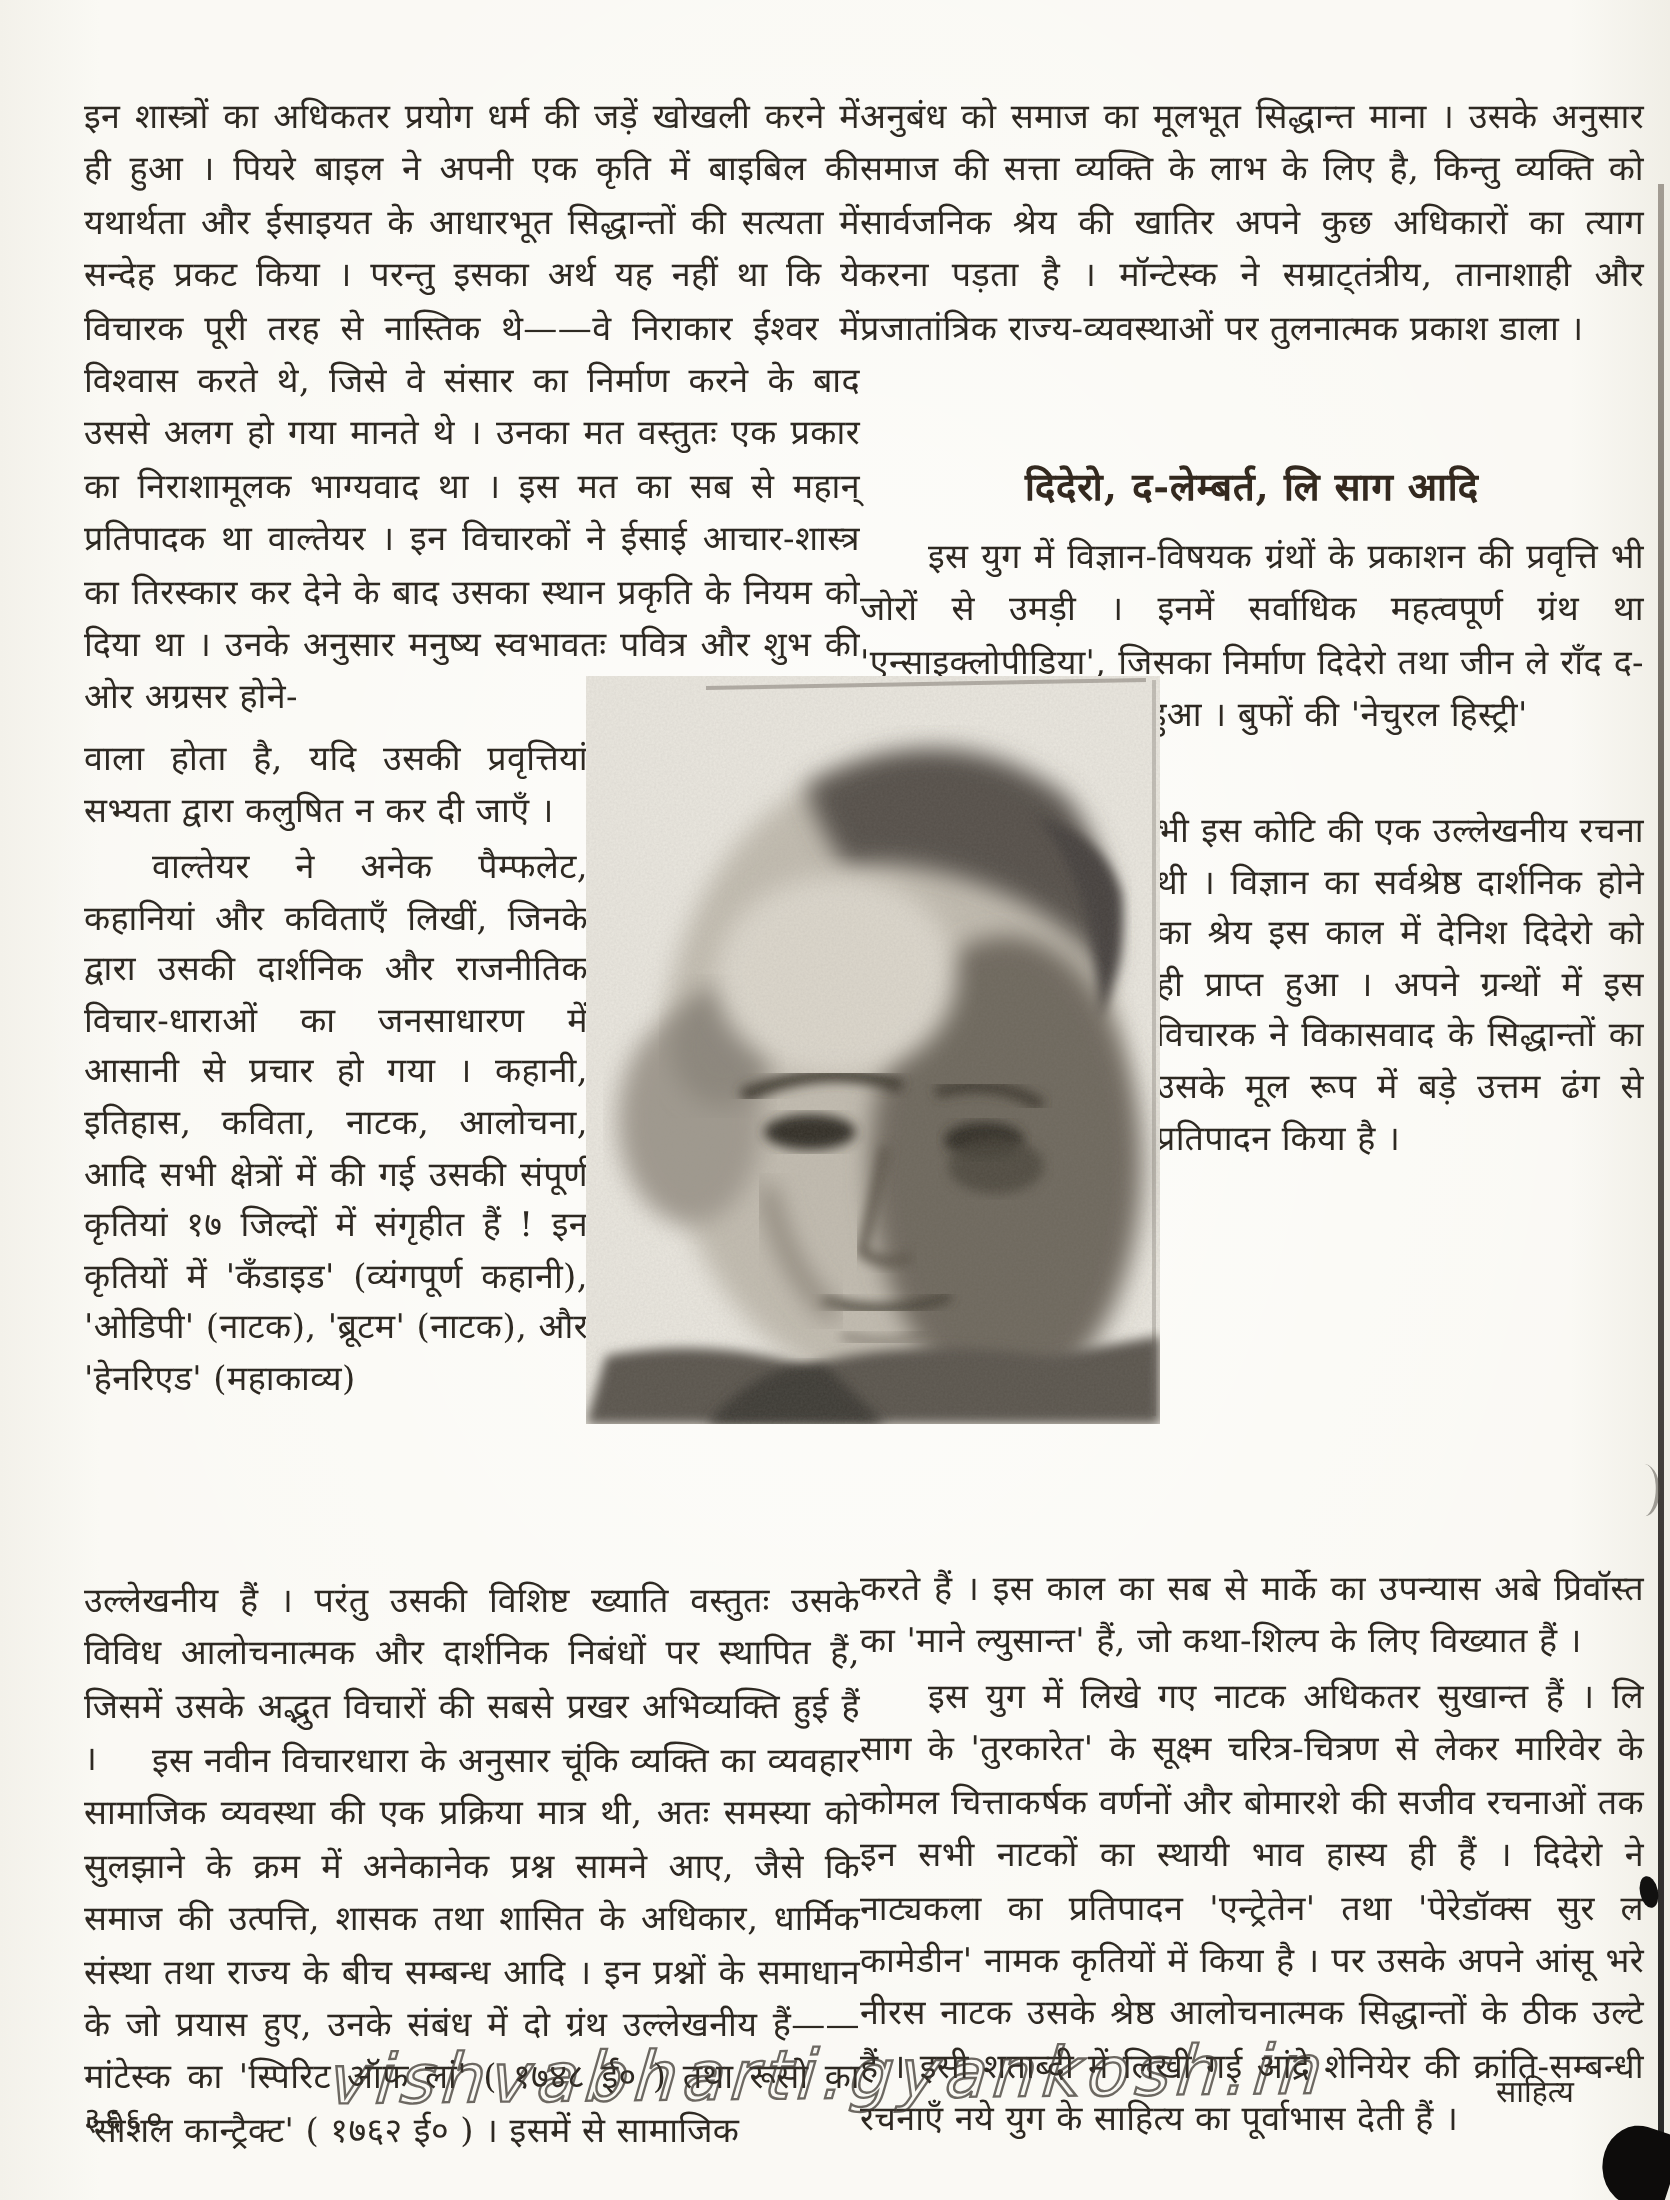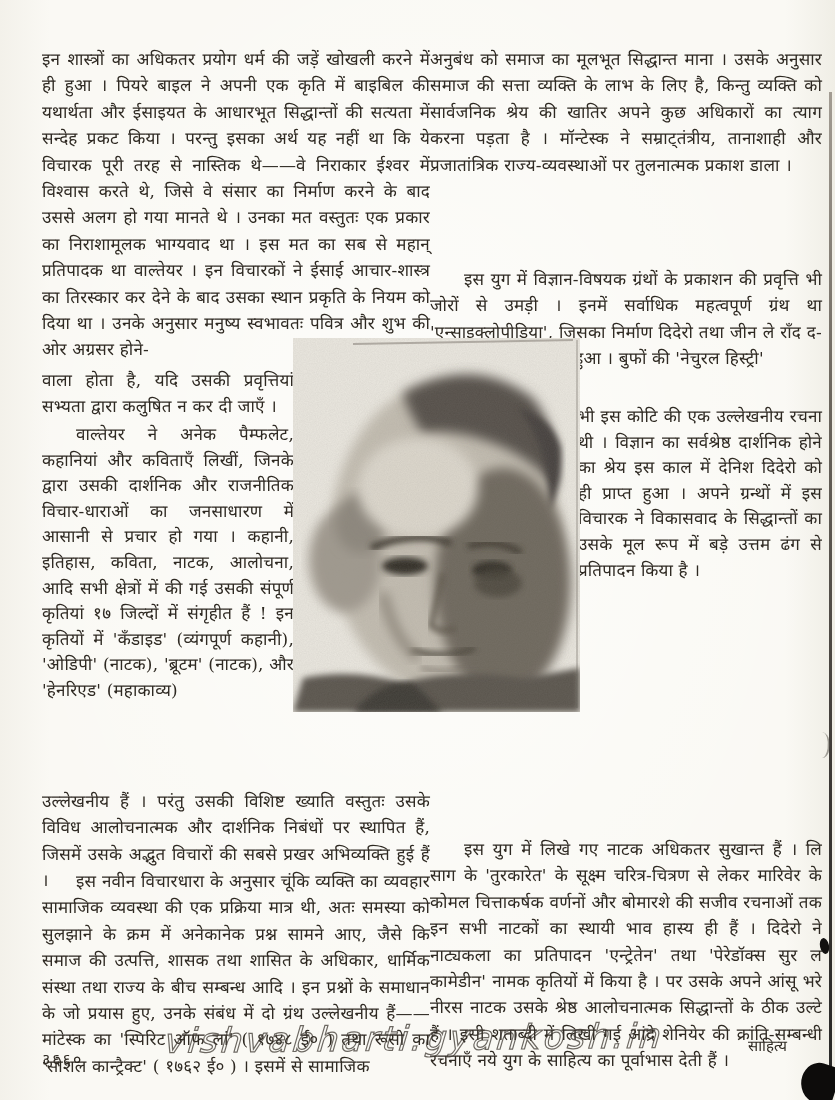--- a/index.html
+++ b/index.html
@@ -113,26 +113,28 @@
   <div class="para narrow" style="left:42px;top:368px;width:252px;">वाला होता है, यदि उसकी प्रवृत्तियां सभ्यता द्वारा कलुषित न कर दी जाएँ ।</div>
 
   <div class="para narrow indent" style="left:42px;top:422px;width:252px;">वाल्तेयर ने अनेक पैम्फलेट, कहानियां और कविताएँ लिखीं, जिनके द्वारा उसकी दार्शनिक और राजनीतिक विचार-धाराओं का जनसाधारण में आसानी से प्रचार हो गया । कहानी, इतिहास, कविता, नाटक, आलोचना, आदि सभी क्षेत्रों में की गई उसकी संपूर्ण कृतियां १७ जिल्दों में संगृहीत हैं ! इन कृतियों में 'कँडाइड' (व्यंगपूर्ण कहानी), 'ओडिपी' (नाटक), 'ब्रूटम' (नाटक), और 'हेनरिएड' (महाकाव्य)</div>
 
   <div class="para" style="left:42px;top:788px;width:388px;">उल्लेखनीय हैं । परंतु उसकी विशिष्ट ख्याति वस्तुतः उसके विविध आलोचनात्मक और दार्शनिक निबंधों पर स्थापित हैं, जिसमें उसके अद्भुत विचारों की सबसे प्रखर अभिव्यक्ति हुई हैं ।</div>
 
   <div class="para indent" style="left:42px;top:868px;width:388px;">इस नवीन विचारधारा के अनुसार चूंकि व्यक्ति का व्यवहार सामाजिक व्यवस्था की एक प्रक्रिया मात्र थी, अतः समस्या को सुलझाने के क्रम में अनेकानेक प्रश्न सामने आए, जैसे कि समाज की उत्पत्ति, शासक तथा शासित के अधिकार, धार्मिक संस्था तथा राज्य के बीच सम्बन्ध आदि । इन प्रश्नों के समाधान के जो प्रयास हुए, उनके संबंध में दो ग्रंथ उल्लेखनीय हैं——मांटेस्क का 'स्पिरिट ऑफ लां' ( १७४८ ई० ) तथा रूसो का 'सोशल कान्ट्रैक्ट' ( १७६२ ई० ) । इसमें से सामाजिक</div>
 
   <div class="para" style="left:430px;top:46px;width:392px;">अनुबंध को समाज का मूलभूत सिद्धान्त माना । उसके अनुसार समाज की सत्ता व्यक्ति के लाभ के लिए है, किन्तु व्यक्ति को सार्वजनिक श्रेय की खातिर अपने कुछ  अधिकारों का त्याग करना पड़ता है । मॉन्टेस्क ने सम्राट्तंत्रीय, तानाशाही और प्रजातांत्रिक राज्य-व्यवस्थाओं पर तुलनात्मक प्रकाश डाला ।</div>
 
+  <div class="heading" style="left:430px;top:230px;width:392px;">दिदेरो, द-लेम्बर्त, लि साग आदि</div>
 
   <div class="para indent" style="left:430px;top:266px;width:392px;">इस युग में विज्ञान-विषयक ग्रंथों के प्रकाशन  की प्रवृत्ति भी जोरों  से उमड़ी ।  इनमें  सर्वाधिक  महत्वपूर्ण  ग्रंथ  था 'एन्साइक्लोपीडिया', जिसका निर्माण दिदेरो तथा जीन ले रॉंद द-लेम्बर्त की अध्यक्षता में हुआ । बुफों की 'नेचुरल हिस्ट्री'</div>
 
   <div class="para narrow" style="left:578px;top:376px;width:244px;margin-top:28px;">भी इस कोटि की एक उल्लेखनीय रचना थी । विज्ञान का सर्वश्रेष्ठ दार्शनिक होने का श्रेय इस काल में देनिश दिदेरो को ही प्राप्त हुआ । अपने ग्रन्थों में इस विचारक ने विकासवाद के सिद्धान्तों का उसके मूल रूप में बड़े उत्तम ढंग से प्रतिपादन किया है ।</div>
 
 
+  <div class="para" style="left:430px;top:782px;width:392px;">करते हैं । इस काल का सब से मार्के का उपन्यास अबे प्रिवॉस्त का 'माने ल्युसान्त' हैं, जो कथा-शिल्प के लिए विख्यात हैं ।</div>
 
   <div class="para indent" style="left:430px;top:836px;width:392px;">इस युग में लिखे गए नाटक अधिकतर सुखान्त हैं । लि साग के 'तुरकारेत' के  सूक्ष्म चरित्र-चित्रण से लेकर मारिवेर के कोमल चित्ताकर्षक वर्णनों और बोमारशे की सजीव रचनाओं तक इन सभी नाटकों का स्थायी भाव हास्य ही हैं । दिदेरो ने नाट्यकला का प्रतिपादन 'एन्ट्रेतेन' तथा 'पेरेडॉक्स सुर ल कामेडीन' नामक कृतियों में किया है । पर उसके अपने आंसू भरे नीरस नाटक उसके श्रेष्ठ आलोचनात्मक सिद्धान्तों के ठीक उल्टे हैं । इसी शताब्दी में लिखी गई आंद्रे शेनियेर की क्रांति-सम्बन्धी रचनाएँ नये युग के साहित्य का पूर्वाभास देती हैं ।</div>
 
   <div class="photo-frame">
     <svg width="287" height="374" viewBox="0 0 287 374" xmlns="http://www.w3.org/2000/svg">
       <defs>
         <filter id="soft">
             <feGaussianBlur stdDeviation="6"></feGaussianBlur>
           </filter>
         <filter id="soft2">

